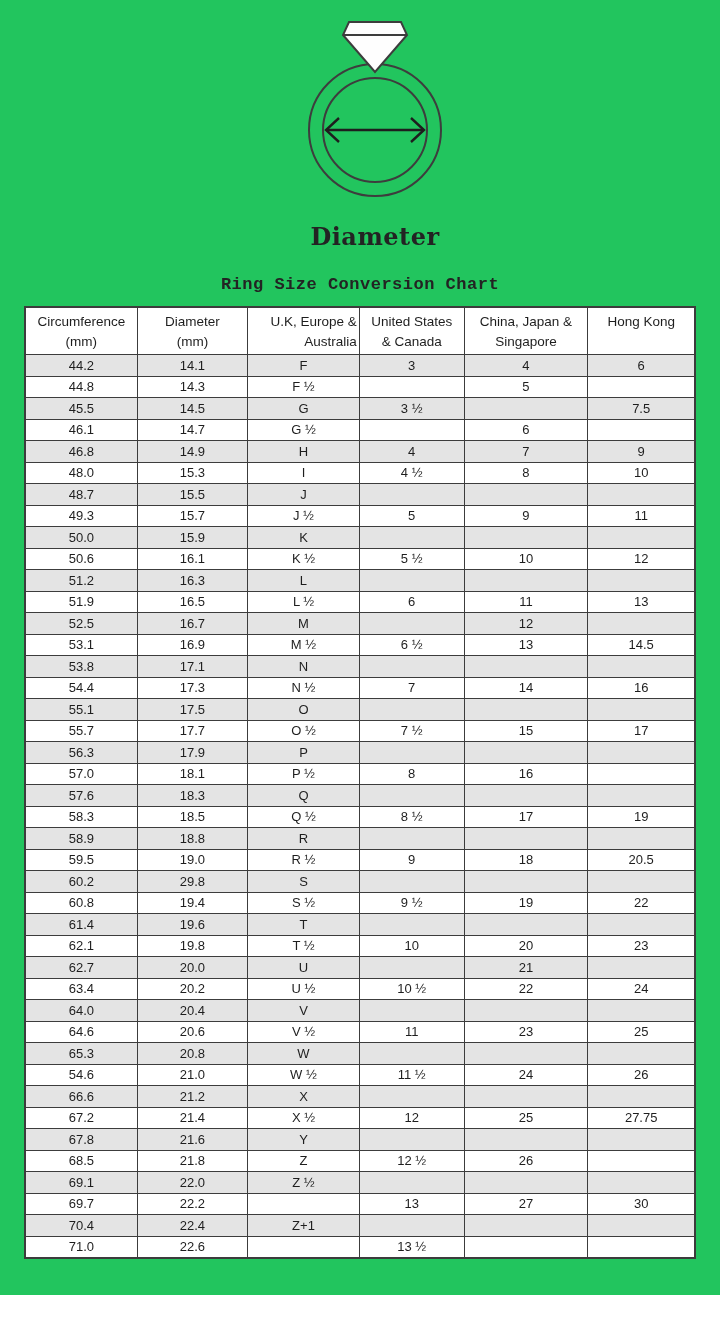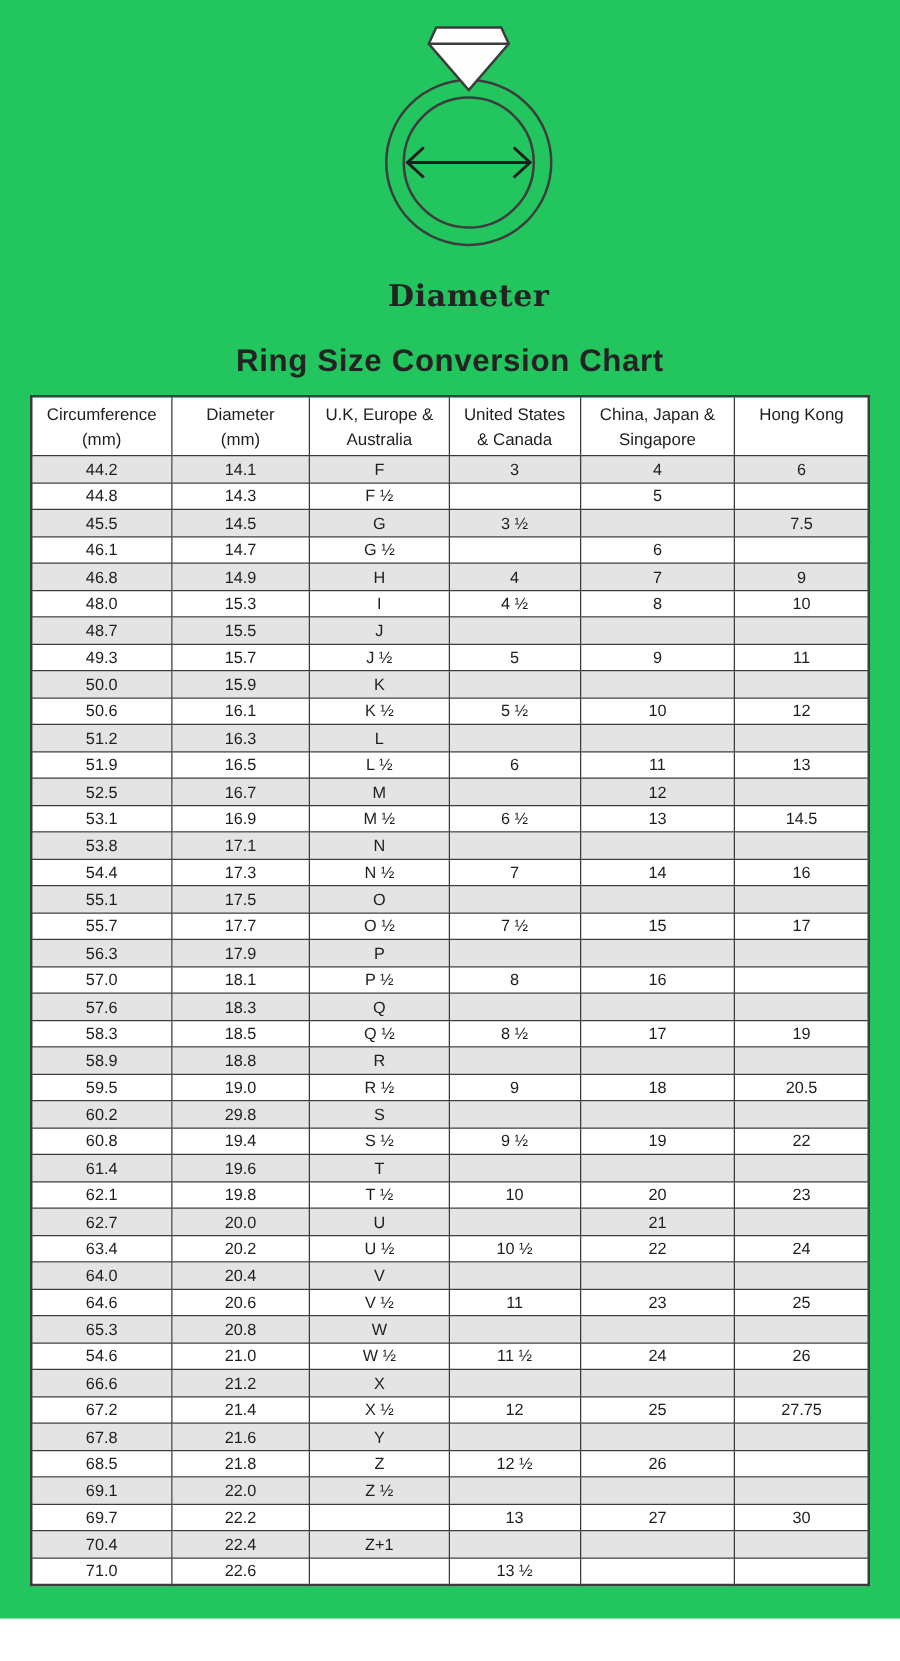--- a/index.html
+++ b/index.html
@@ -31,23 +31,23 @@
     margin-top: 14px;
     font-family: "DejaVu Serif", "Liberation Serif", serif;
     font-weight: 700;
     font-size: 24px;
     letter-spacing: 0.5px;
     color: #232323;
     text-align: center;
   }
   .page-title {
     margin: 24px 0 0 0;
-    font-family: Liberation Sans, sans-serif;
+    font-family: Liberation Mono, monospace;
     font-weight: 700;
-    font-size: 25px;
+    font-size: 17px;
     letter-spacing: 0.5px;
     color: #232323;
     text-align: center;
   }
   table.conversion-table {
     width: 672px;
     margin: 12px auto 0 auto;
     border-collapse: collapse;
     table-layout: fixed;
     border: 2px solid #3c3c3c;
@@ -76,21 +76,21 @@
     font-size: 13px;
     line-height: 1.1;
     font-weight: 400;
     color: #1e1e1e;
   }
   table.conversion-table tbody tr:nth-child(odd) td {
     background: #e4e4e4;
   }
   table.conversion-table th:nth-child(1) { width: 16.7%; }
   table.conversion-table th:nth-child(2) { width: 16.5%; }
-  table.conversion-table th:nth-child(3) { width: 16.7%; }
+  table.conversion-table th:nth-child(3) { width: 16.7%; text-align: right; }
   table.conversion-table th:nth-child(4) { width: 15.6%; }
   table.conversion-table th:nth-child(5) { width: 18.6%; }
   table.conversion-table th:nth-child(6) { width: 15.9%; }
 </style>
 </head>
 <body>
 
 <div class="page">
 
   <div class="illustration">

